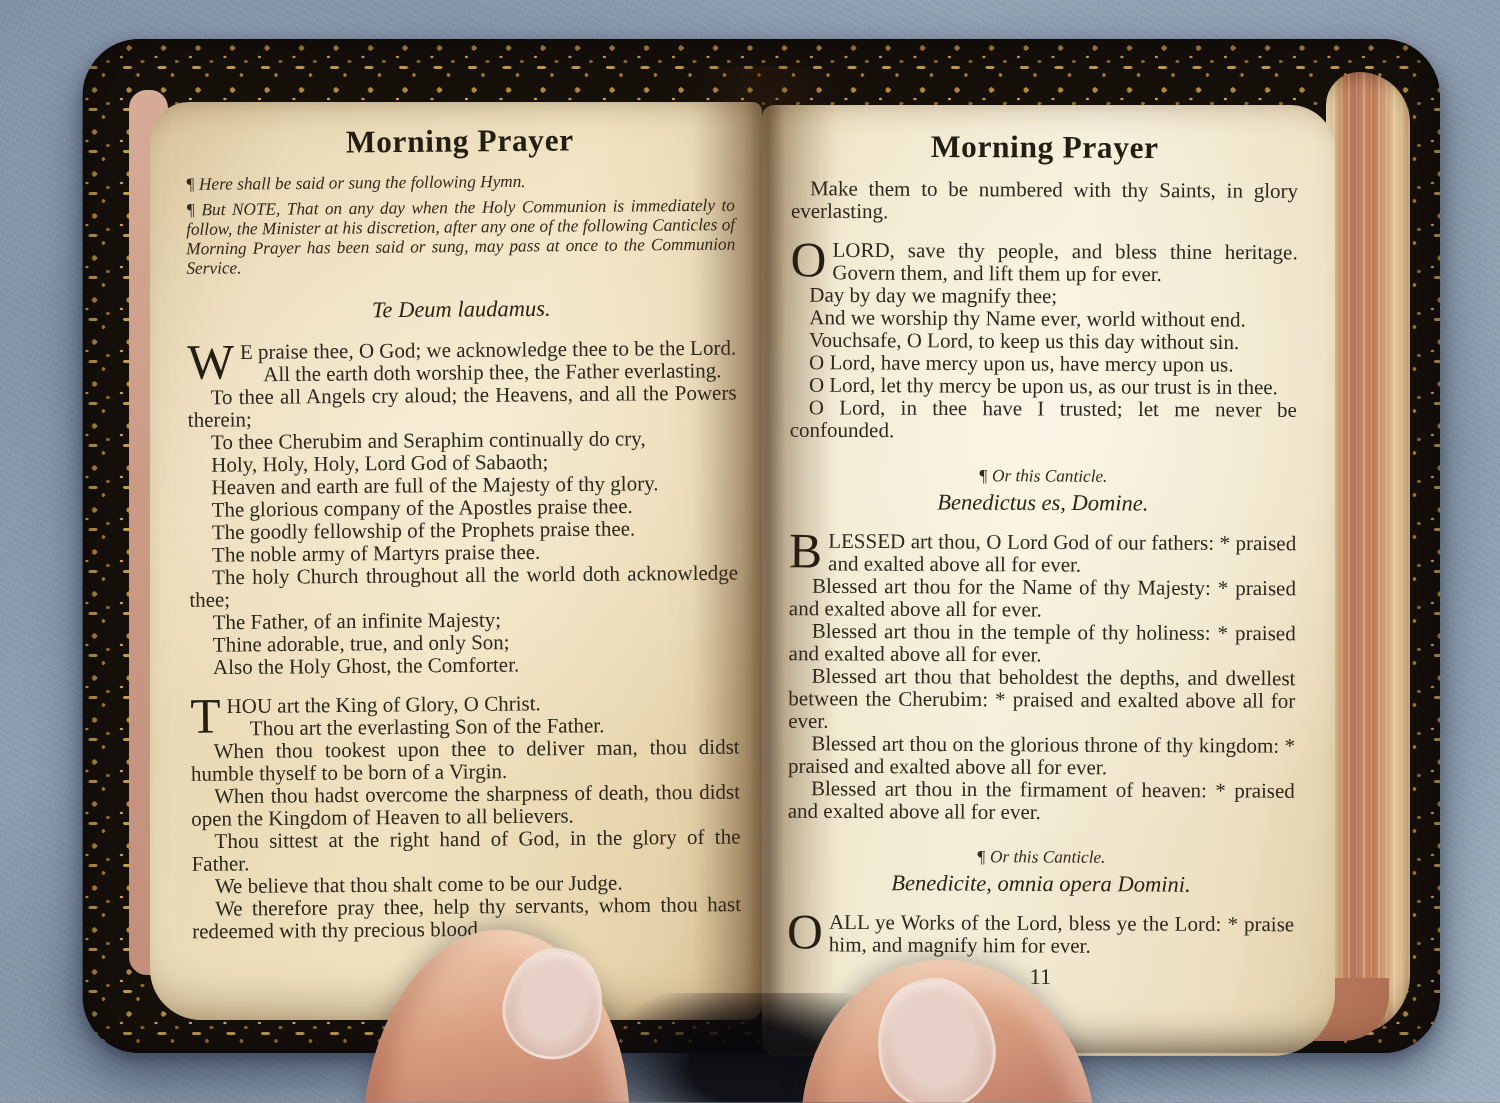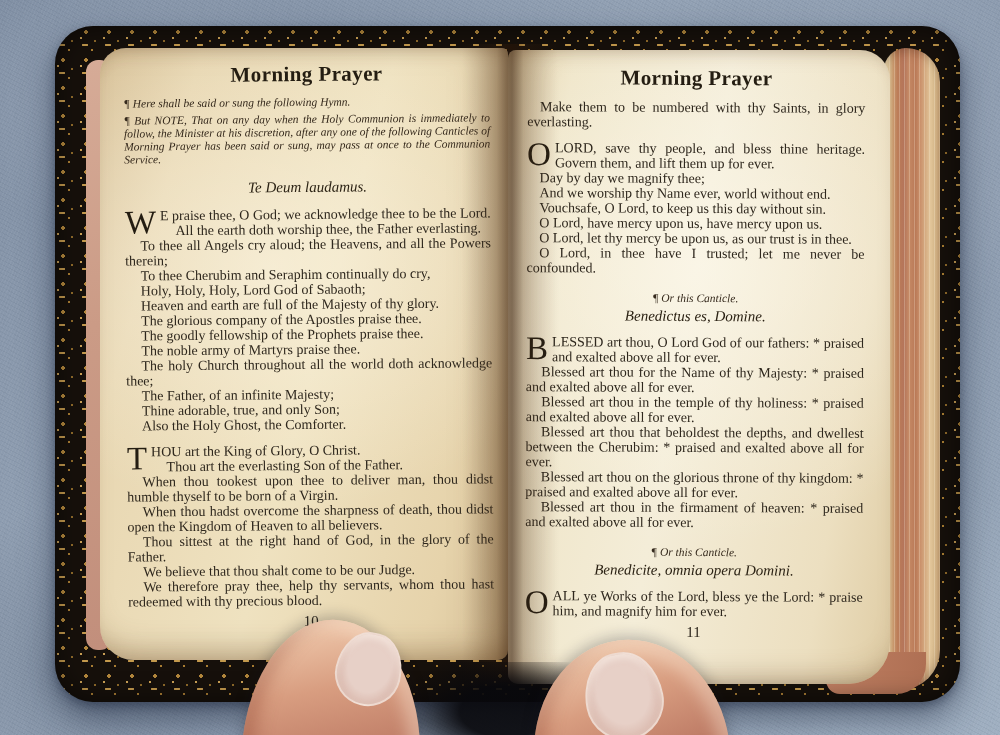--- a/index.html
+++ b/index.html
@@ -30,21 +30,21 @@
     background:linear-gradient(to bottom,#d6ab97,#cb9b86 45%,#c28f7c);}
   .page-edges{position:absolute;left:884px;top:48px;width:56px;height:642px;
     border-radius:22px 34px 40px 8px;
     background:
       repeating-linear-gradient(to right, rgba(255,245,225,0.25) 0 1px, transparent 1px 5px),
       linear-gradient(to right,#ecdcb6 0%,#d9c196 9%,#c99a6e 16%,#bd7e59 24%,#b4745a 36%,#c58a66 44%,#ba7957 56%,#c98f6a 64%,#d4a97f 73%,#e2c69a 83%,#d8ba8c 91%,#c9a273 100%);
     box-shadow:inset 0 10px 12px -8px rgba(60,30,10,0.35), inset 0 -14px 16px -10px rgba(60,30,10,0.4);}
   .edge-bottom-right{position:absolute;left:826px;top:652px;width:100px;height:42px;border-radius:10px 0 30px 14px;
     background:linear-gradient(105deg,#c08063,#ad6e52);}
   
-  .page{position:absolute;color:#2e2godin71d;color:#2e271d;}
+  .page{position:absolute;color:#2e2godin71d;color:#2e271d;margin-top:20px;}
   .page-left{left:100px;top:48px;width:408px;height:612px;border-radius:26px 6px 10px 34px;
     background:
       radial-gradient(ellipse 420px 330px at 42% 36%, rgba(255,250,235,0.5), transparent 75%),
       linear-gradient(105deg,#d8c29a 0%,#e8d7b2 18%,#efe2c0 52%,#e6d3ab 84%,#d9c39a 100%);
     box-shadow:inset -34px 0 42px -22px rgba(95,60,25,0.5), inset 0 -26px 32px -22px rgba(95,60,25,0.42), inset 0 14px 18px -14px rgba(95,60,25,0.3);
     padding:0;}
   .page-right{left:508px;top:50px;width:382px;height:634px;border-radius:8px 30px 42px 10px;
     background:
       radial-gradient(ellipse 400px 360px at 50% 34%, rgba(255,252,242,0.55), transparent 78%),
       linear-gradient(100deg,#e3d2ac 0%,#efe5c8 14%,#f4edd8 46%,#ecdfc0 82%,#dfcca4 100%);

